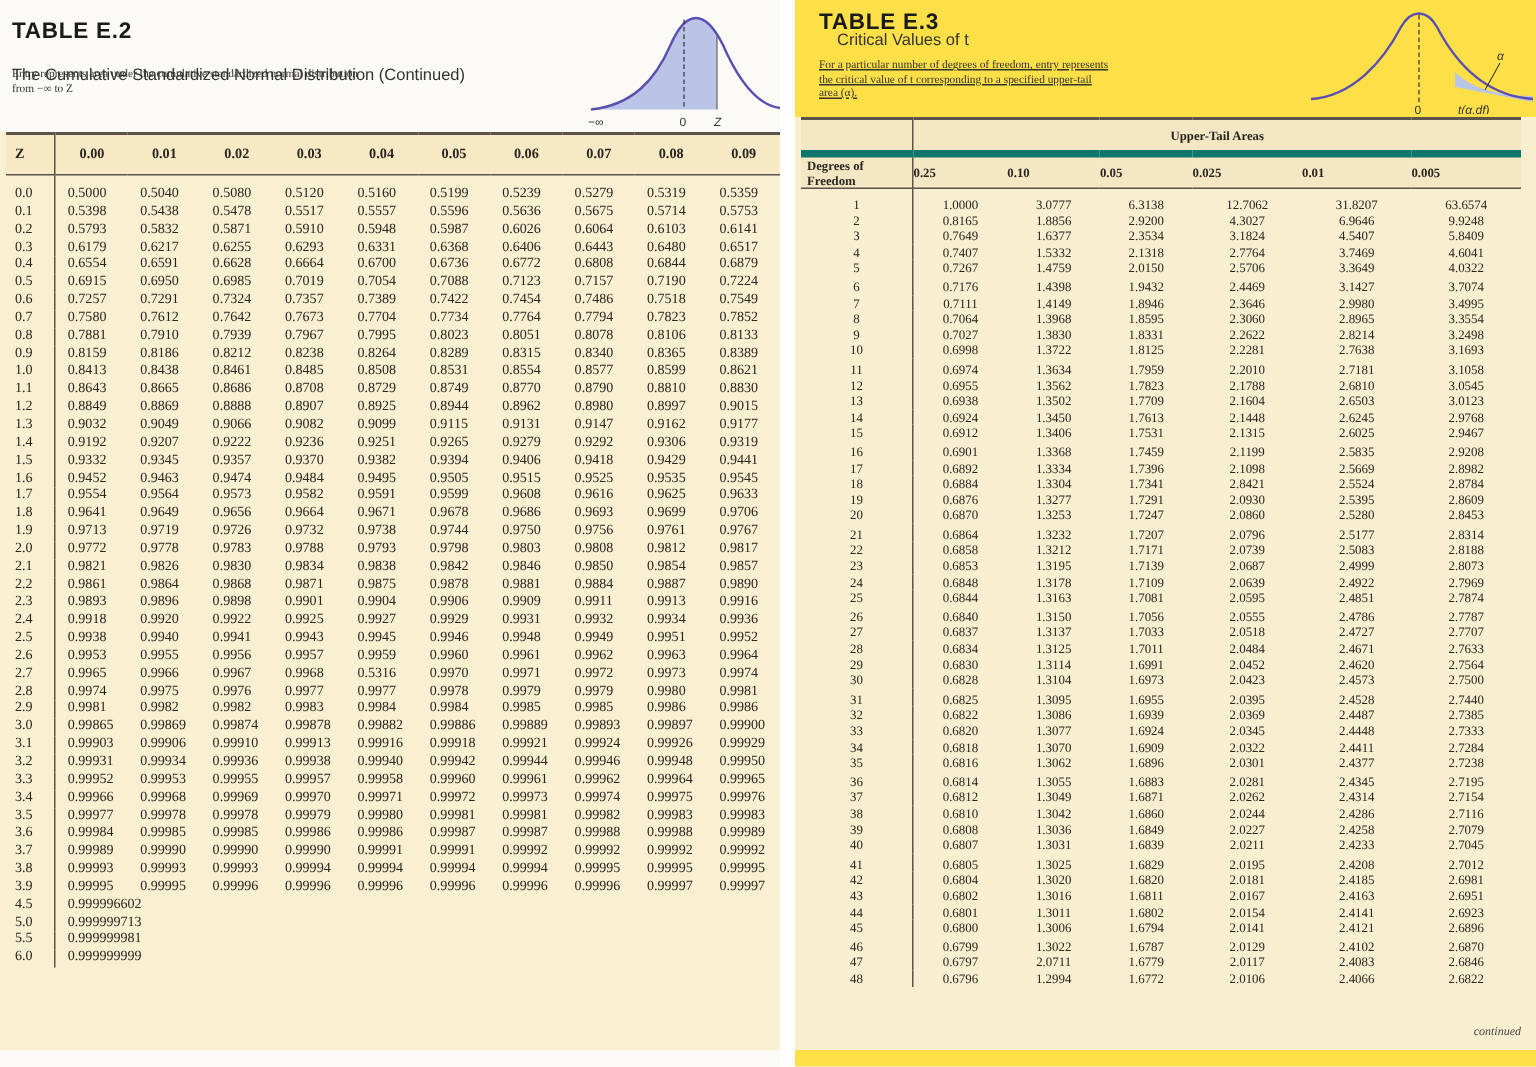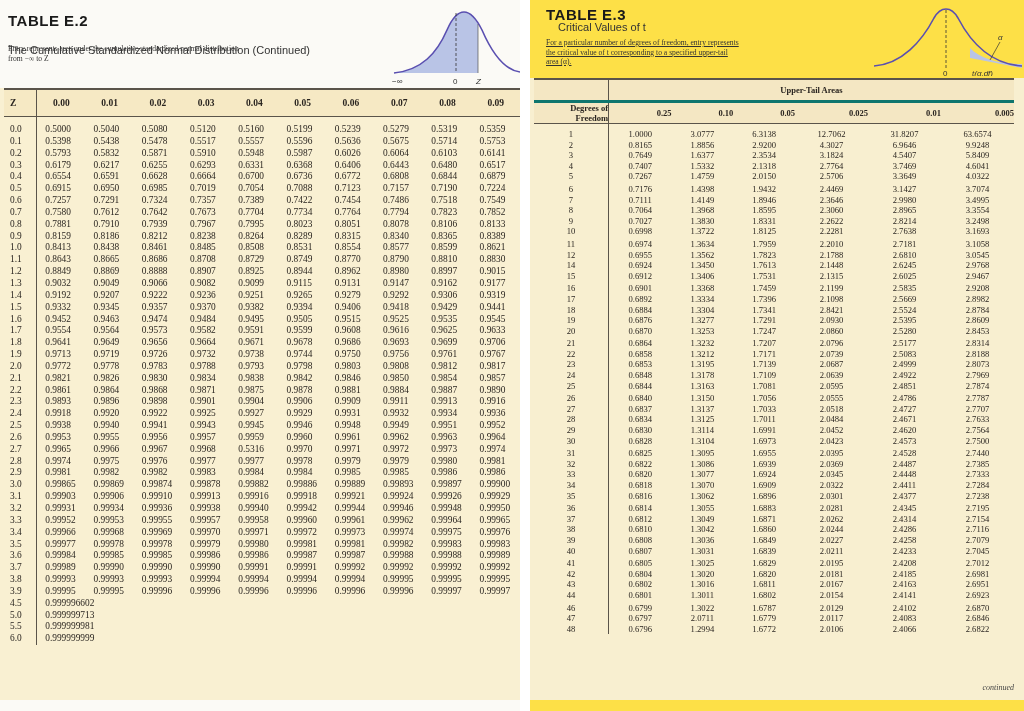--- a/index.html
+++ b/index.html
@@ -19,22 +19,22 @@
   #z-table thead th{font-weight:bold;font-size:9.5px;height:26px;border-top:2px solid #5a544a;border-bottom:1.5px solid #5a544a;background:#f6e9c4;text-align:center;padding:0;}
   #z-table thead th.zh{text-align:left;padding-left:6px;border-right:1px solid #5a544a;width:26px;}
   #z-table td{font-size:9.4px;height:11.85px;line-height:11.85px;padding:0;text-align:left;white-space:nowrap;}
   #z-table td.zc{padding-left:6px;border-right:1px solid #5a544a;width:26px;}
   #z-table td.v{padding-left:8px;width:40px;}
   #z-table tbody tr:first-child td{padding-top:7px;}
   
   #t-sheet{left:0;top:78px;width:494px;height:622px;background:#f8efd0;}
   #t-table{position:absolute;left:4px;top:0;width:480px;}
   #t-table thead th{font-weight:bold;font-size:8.5px;padding:0;}
-  #t-table .h1 th{height:20px;border-top:2px solid #5a544a;border-bottom:3px solid #0f766e;background:#f4e7c3;}
-  #t-table .h2 th{height:18px;border-bottom:1.5px solid #5a544a;background:#f4e7c3;text-align:right;}
+  #t-table .h1 th{height:20px;border-top:2px solid #5a544a;border-bottom:5px solid #0f766e;background:#f4e7c3;}
+  #t-table .h2 th{height:18px;border-bottom:1.5px solid #5a544a;background:#f4e7c3;text-align:left;}
   #t-table .dfh{text-align:left;padding-left:4px;border-right:1px solid #5a544a;line-height:10px;width:70px;}
   #t-table td{font-size:8.6px;height:10.6px;line-height:10.6px;padding:0;text-align:center;white-space:nowrap;}
   #t-table td.df{border-right:1px solid #5a544a;width:70px;}
   #t-table tr.gap td{padding-top:2px;}
   #t-table tbody tr:first-child td{padding-top:5px;}
   .continued{position:absolute;right:10px;bottom:8px;font-style:italic;font-size:8px;color:#444;}
   .caption-axis{font-family:"Liberation Sans",sans-serif;font-size:8px;fill:#333;}
 </style>
 </head>
 <body>
@@ -754,20 +754,29 @@
           <tr>
             <td class="df">12</td>
             <td>0.6955</td>
             <td>1.3562</td>
             <td>1.7823</td>
             <td>2.1788</td>
             <td>2.6810</td>
             <td>3.0545</td>
           </tr>
           <tr>
+            <td class="df">13</td>
+            <td>0.6938</td>
+            <td>1.3502</td>
+            <td>1.7709</td>
+            <td>2.1604</td>
+            <td>2.6503</td>
+            <td>3.0123</td>
+          </tr>
+          <tr>
             <td class="df">14</td>
             <td>0.6924</td>
             <td>1.3450</td>
             <td>1.7613</td>
             <td>2.1448</td>
             <td>2.6245</td>
             <td>2.9768</td>
           </tr>
           <tr>
             <td class="df">15</td>
@@ -1032,20 +1041,29 @@
           </tr>
           <tr>
             <td class="df">44</td>
             <td>0.6801</td>
             <td>1.3011</td>
             <td>1.6802</td>
             <td>2.0154</td>
             <td>2.4141</td>
             <td>2.6923</td>
           </tr>
+          <tr>
+            <td class="df">45</td>
+            <td>0.6800</td>
+            <td>1.3006</td>
+            <td>1.6794</td>
+            <td>2.0141</td>
+            <td>2.4121</td>
+            <td>2.6896</td>
+          </tr>
           <tr class="gap">
             <td class="df">46</td>
             <td>0.6799</td>
             <td>1.3022</td>
             <td>1.6787</td>
             <td>2.0129</td>
             <td>2.4102</td>
             <td>2.6870</td>
           </tr>
           <tr>

